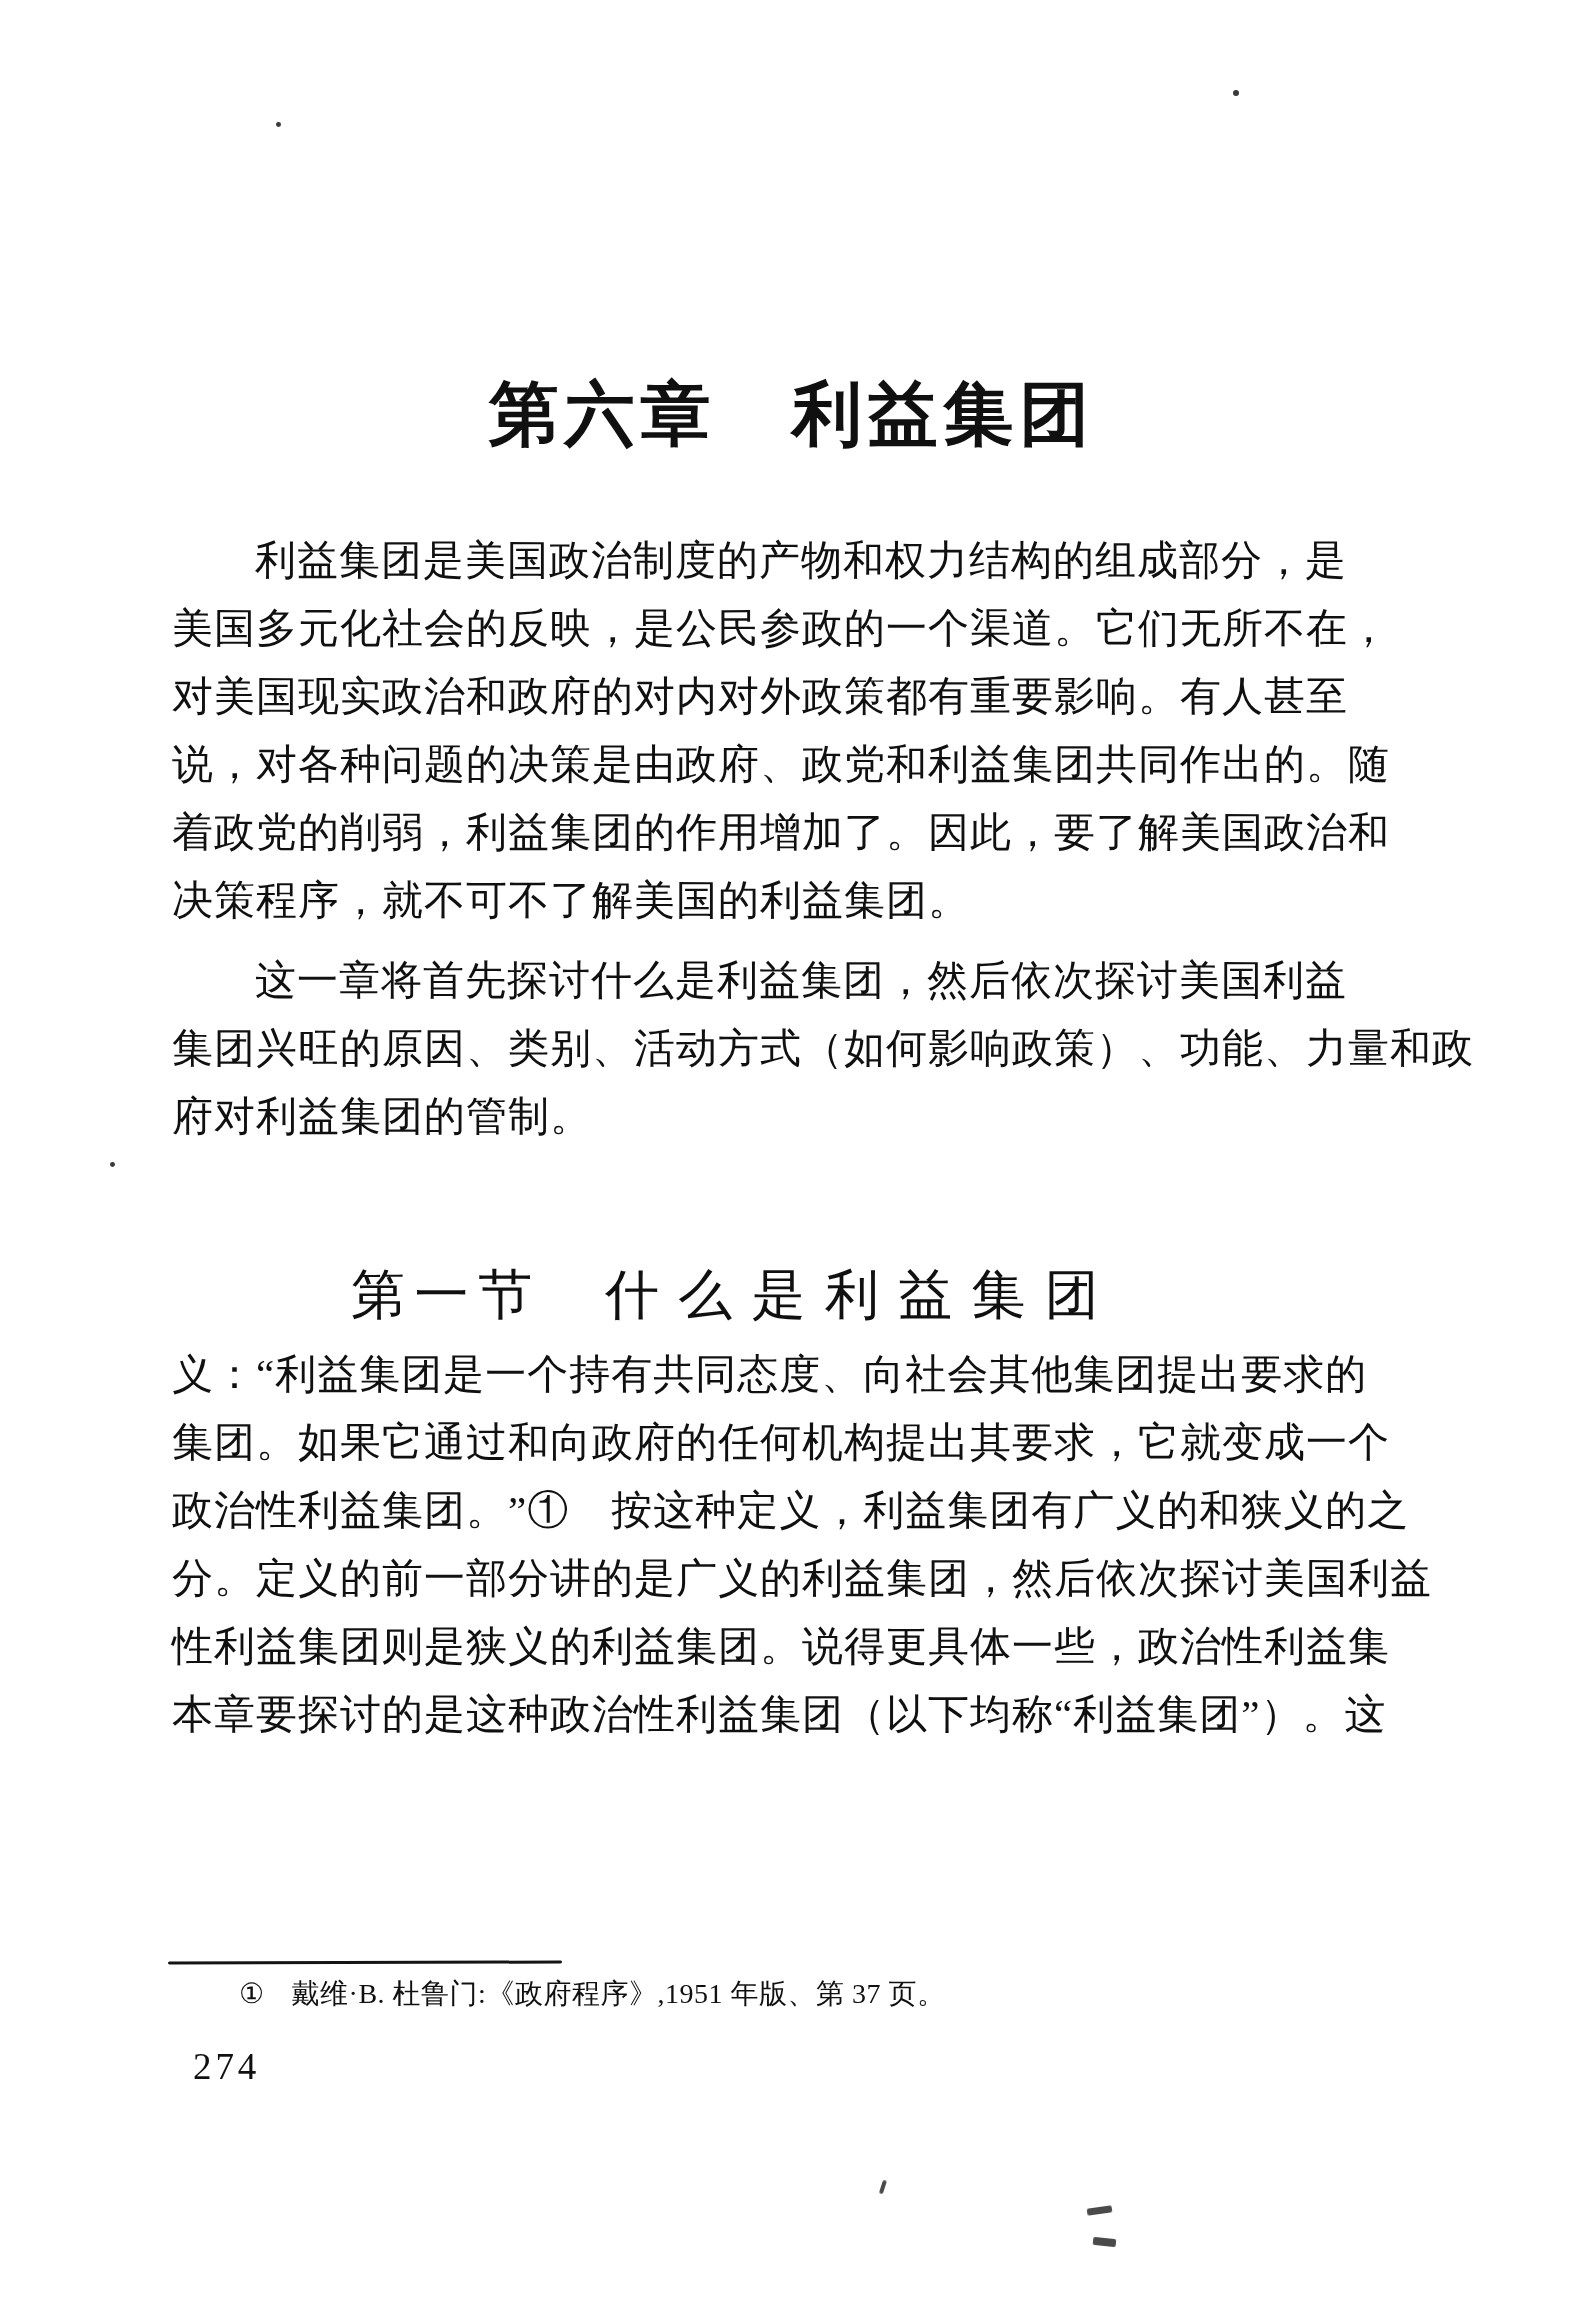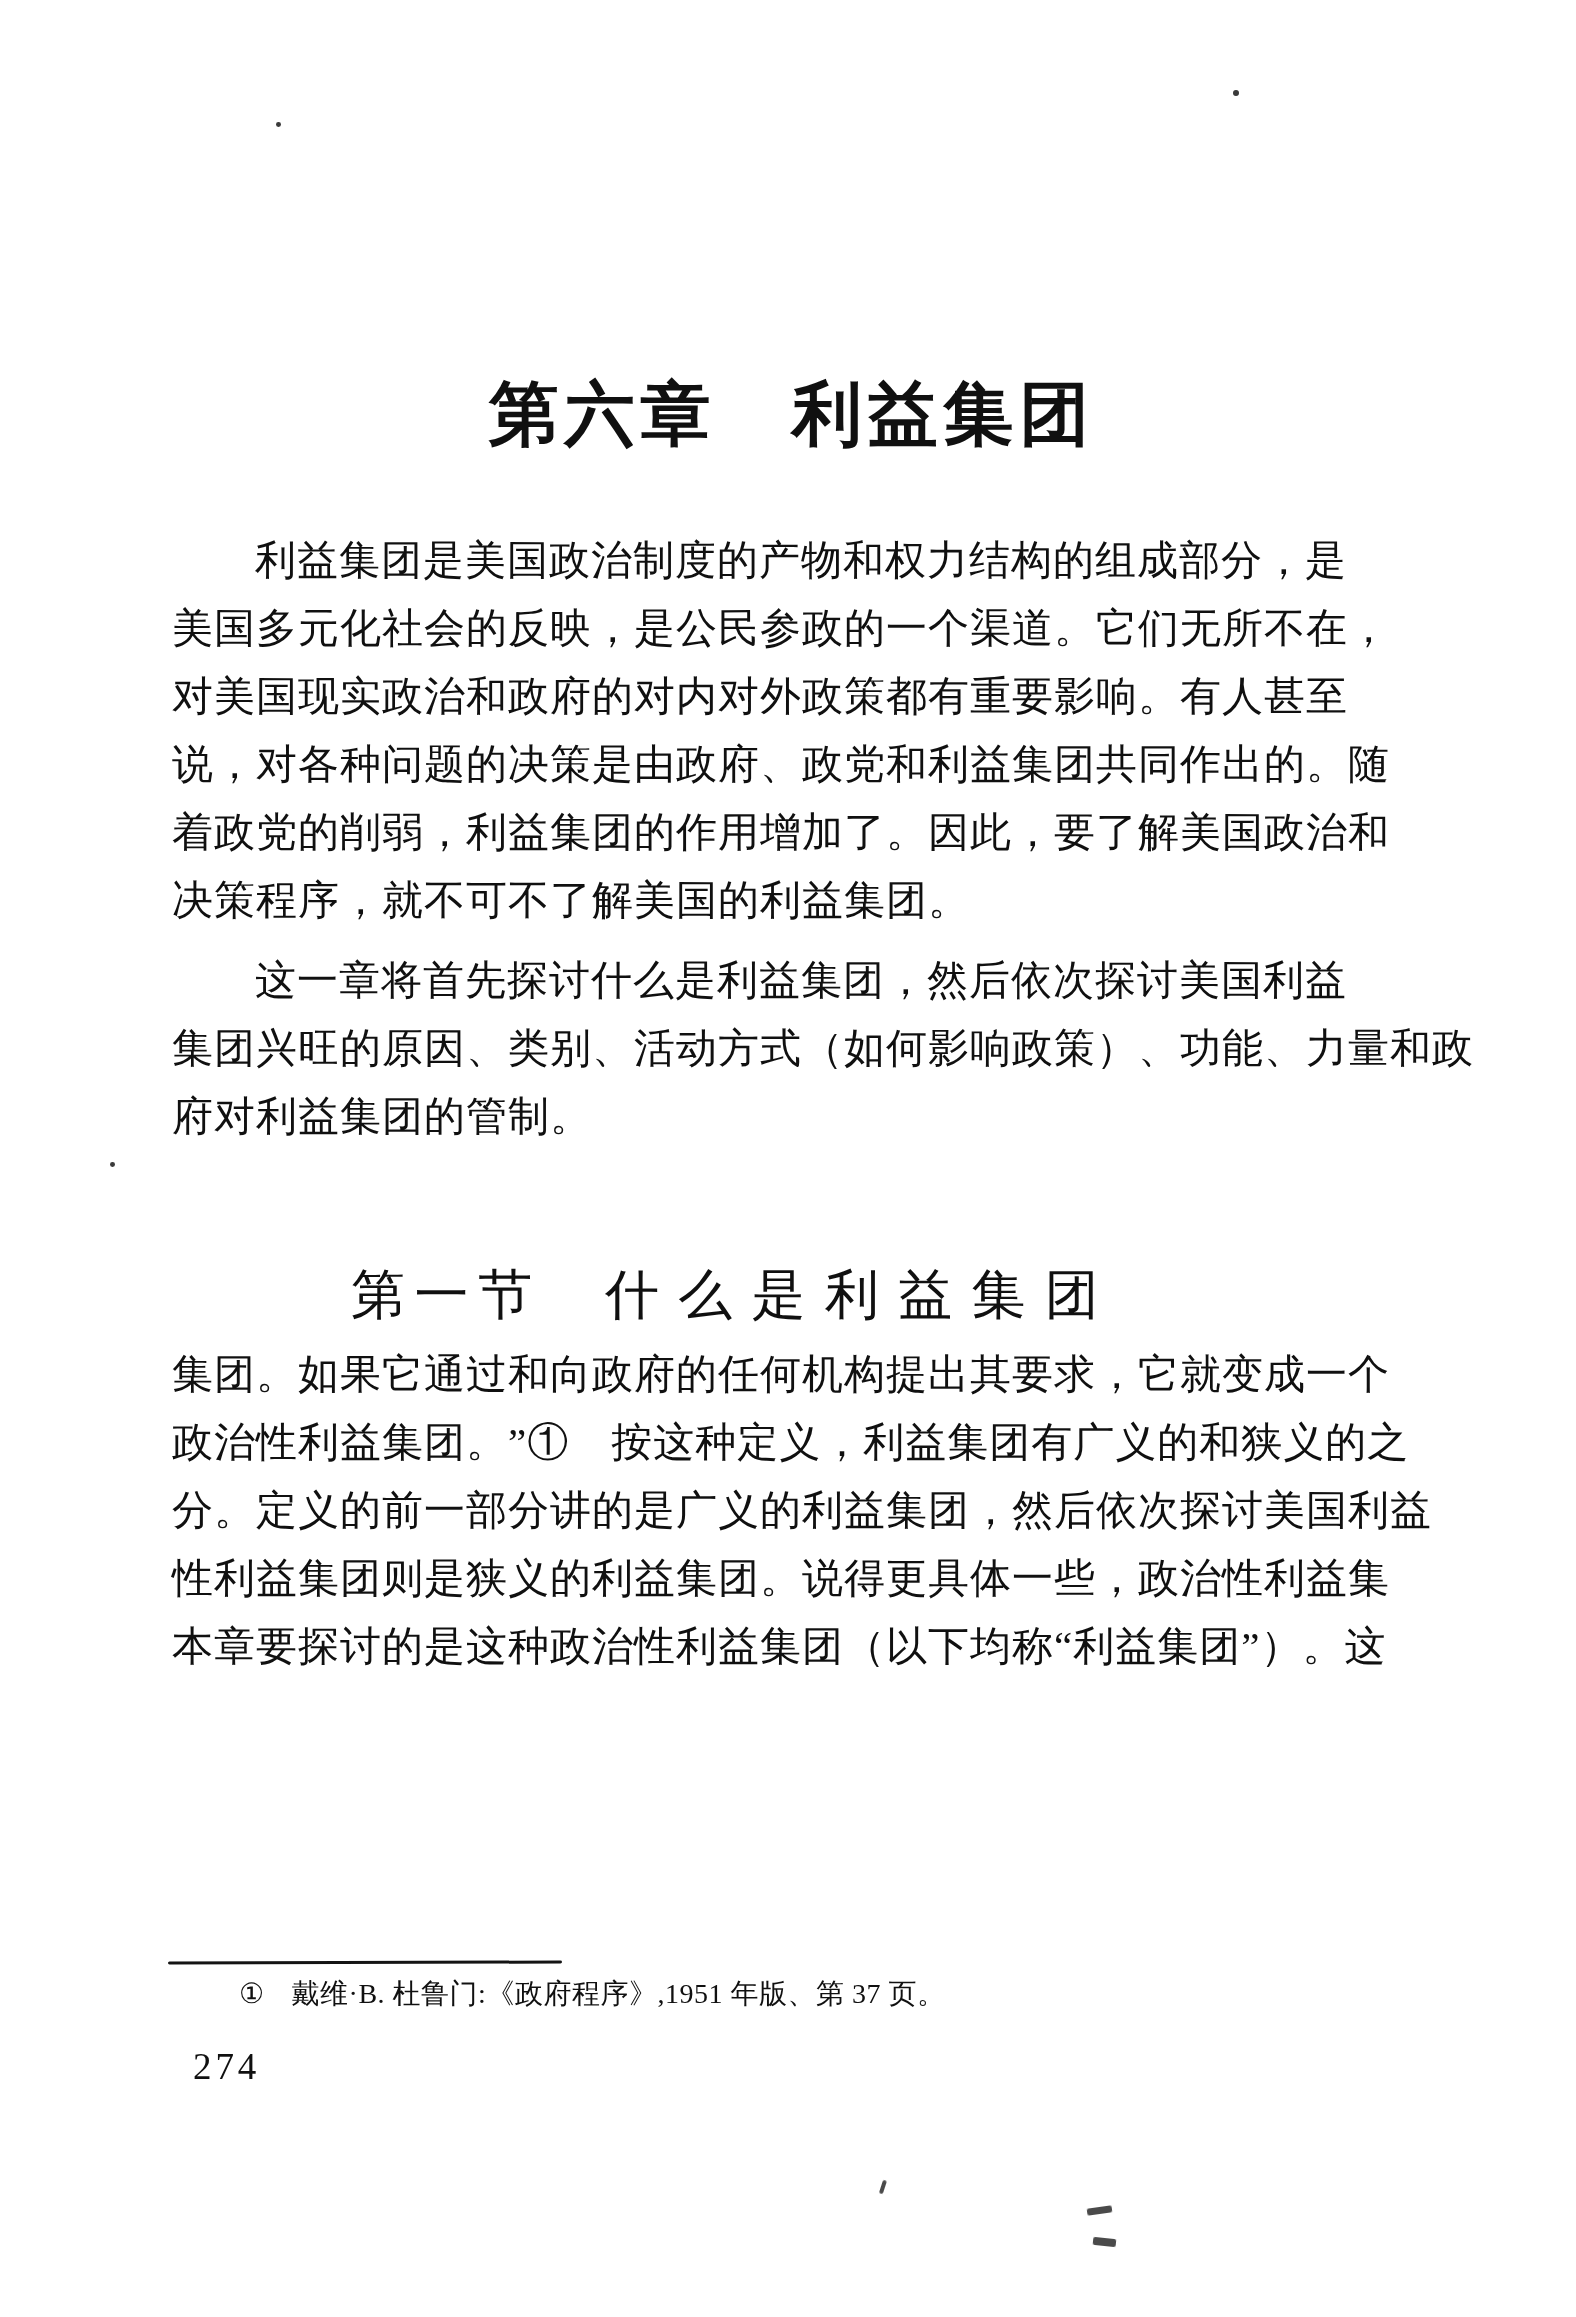--- a/index.html
+++ b/index.html
@@ -126,20 +126,21 @@
     <div class="line indent">这一章将首先探讨什么是利益集团，然后依次探讨美国利益</div>
     <div class="line">集团兴旺的原因、类别、活动方式（如何影响政策）、功能、力量和政</div>
     <div class="line">府对利益集团的管制。</div>
   </div>
 
   <h2 class="section-title">
     <span class="sec-num">第一节</span><span class="sec-name">什么是利益集团</span>
   </h2>
 
   <div class="para para-3">
+    <div class="line">义：“利益集团是一个持有共同态度、向社会其他集团提出要求的</div>
     <div class="line">集团。如果它通过和向政府的任何机构提出其要求，它就变成一个</div>
     <div class="line">政治性利益集团。”①　按这种定义，利益集团有广义的和狭义的之</div>
     <div class="line">分。定义的前一部分讲的是广义的利益集团，然后依次探讨美国利益</div>
     <div class="line">性利益集团则是狭义的利益集团。说得更具体一些，政治性利益集</div>
     <div class="line">本章要探讨的是这种政治性利益集团（以下均称“利益集团”）。这</div>
   </div>
 
   <div class="footnote-rule"></div>
 
   <div class="footnote">

